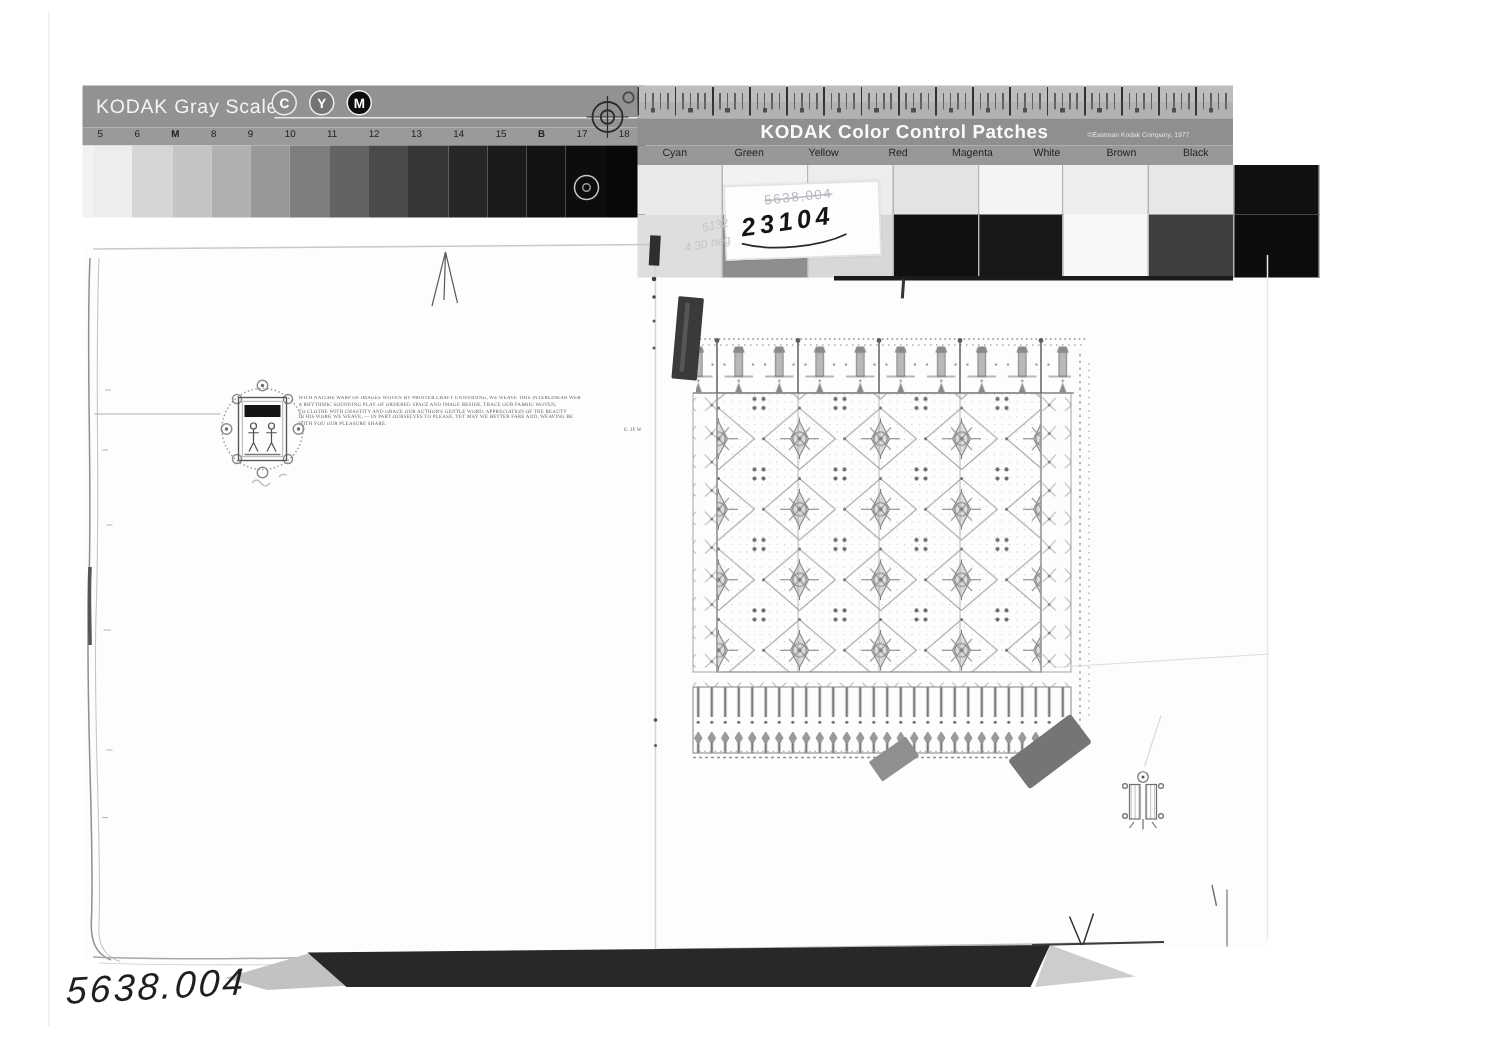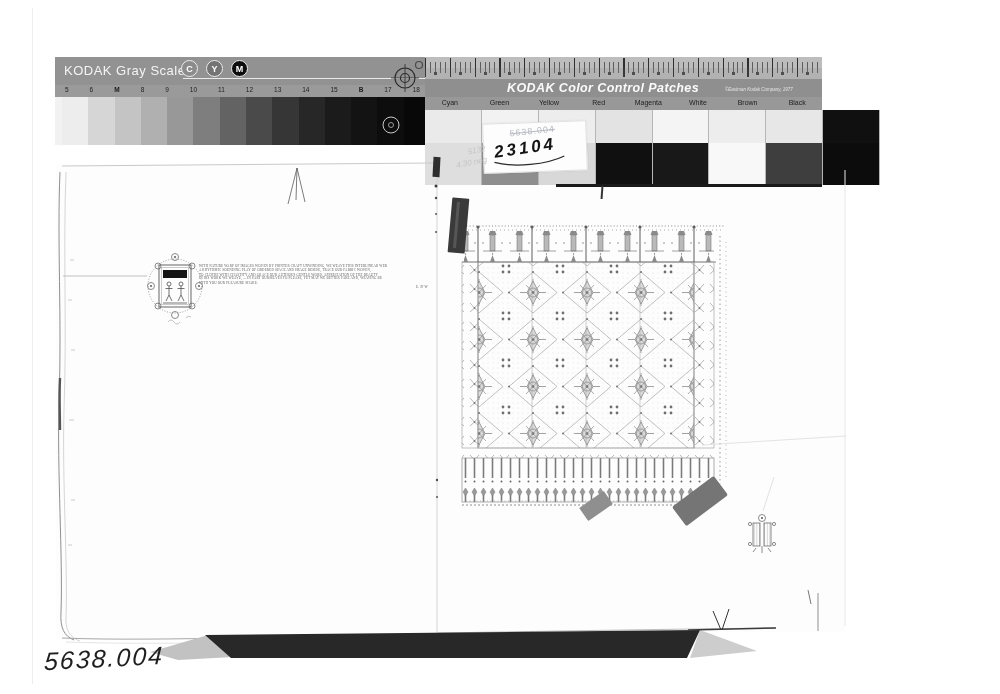--- a/index.html
+++ b/index.html
@@ -28,21 +28,21 @@
                      repeating-linear-gradient(90deg,#5d5d5d 0 1px,transparent 1px 4.96px);
     background-size:100% 10px,100% 6px;background-position:left bottom,left bottom;
     background-repeat:no-repeat,no-repeat;}
   #ruler .r2{height:11px;background:#b2b2b2;
     background-image:repeating-linear-gradient(90deg,#383838 0 1.2px,transparent 1.2px 24.8px),
                      repeating-linear-gradient(90deg,transparent 0 9px,#4f4f4f 9px 12px,transparent 12px 24.8px),
                      repeating-linear-gradient(90deg,#666 0 1px,transparent 1px 4.96px);
     background-size:100% 9px,100% 3px,100% 5px;background-position:left top,left 55%,left top;
     background-repeat:no-repeat,no-repeat,no-repeat;}
   #colorstrip{left:425px;top:79px;width:455px;height:106px;}
-  #cp-header{left:0;top:0;width:397px;height:18px;background:#8f8f8f;font-style:italic;}
+  #cp-header{left:0;top:0;width:397px;height:18px;background:#8f8f8f;}
   #cp-title{left:82px;top:2px;font-size:12.5px;font-weight:bold;color:#fafafa;letter-spacing:.4px;white-space:nowrap;}
   #cp-copy{left:300px;top:8px;font-size:4.5px;color:#e3e3e3;white-space:nowrap;}
   #cp-labels{left:0;top:18px;width:397px;height:13px;display:flex;background:#989898;overflow:hidden;}
   .cp-label{flex:1;text-align:center;font-size:7px;color:#222;padding-top:2px;overflow:hidden;white-space:nowrap;}
   #cp-row1{left:0;top:31px;width:455px;height:33px;display:flex;}
   #cp-row2{left:0;top:64px;width:455px;height:42px;display:flex;}
   .cp-cell{flex:1;border-right:1px solid #b6b6b6;box-sizing:border-box;}
   #cp-line{left:556px;top:184px;width:266px;height:3px;background:#1a1a1a;}
   #cp-tick{left:601px;top:186px;width:2px;height:13px;background:#343434;transform:rotate(4deg);}
   

